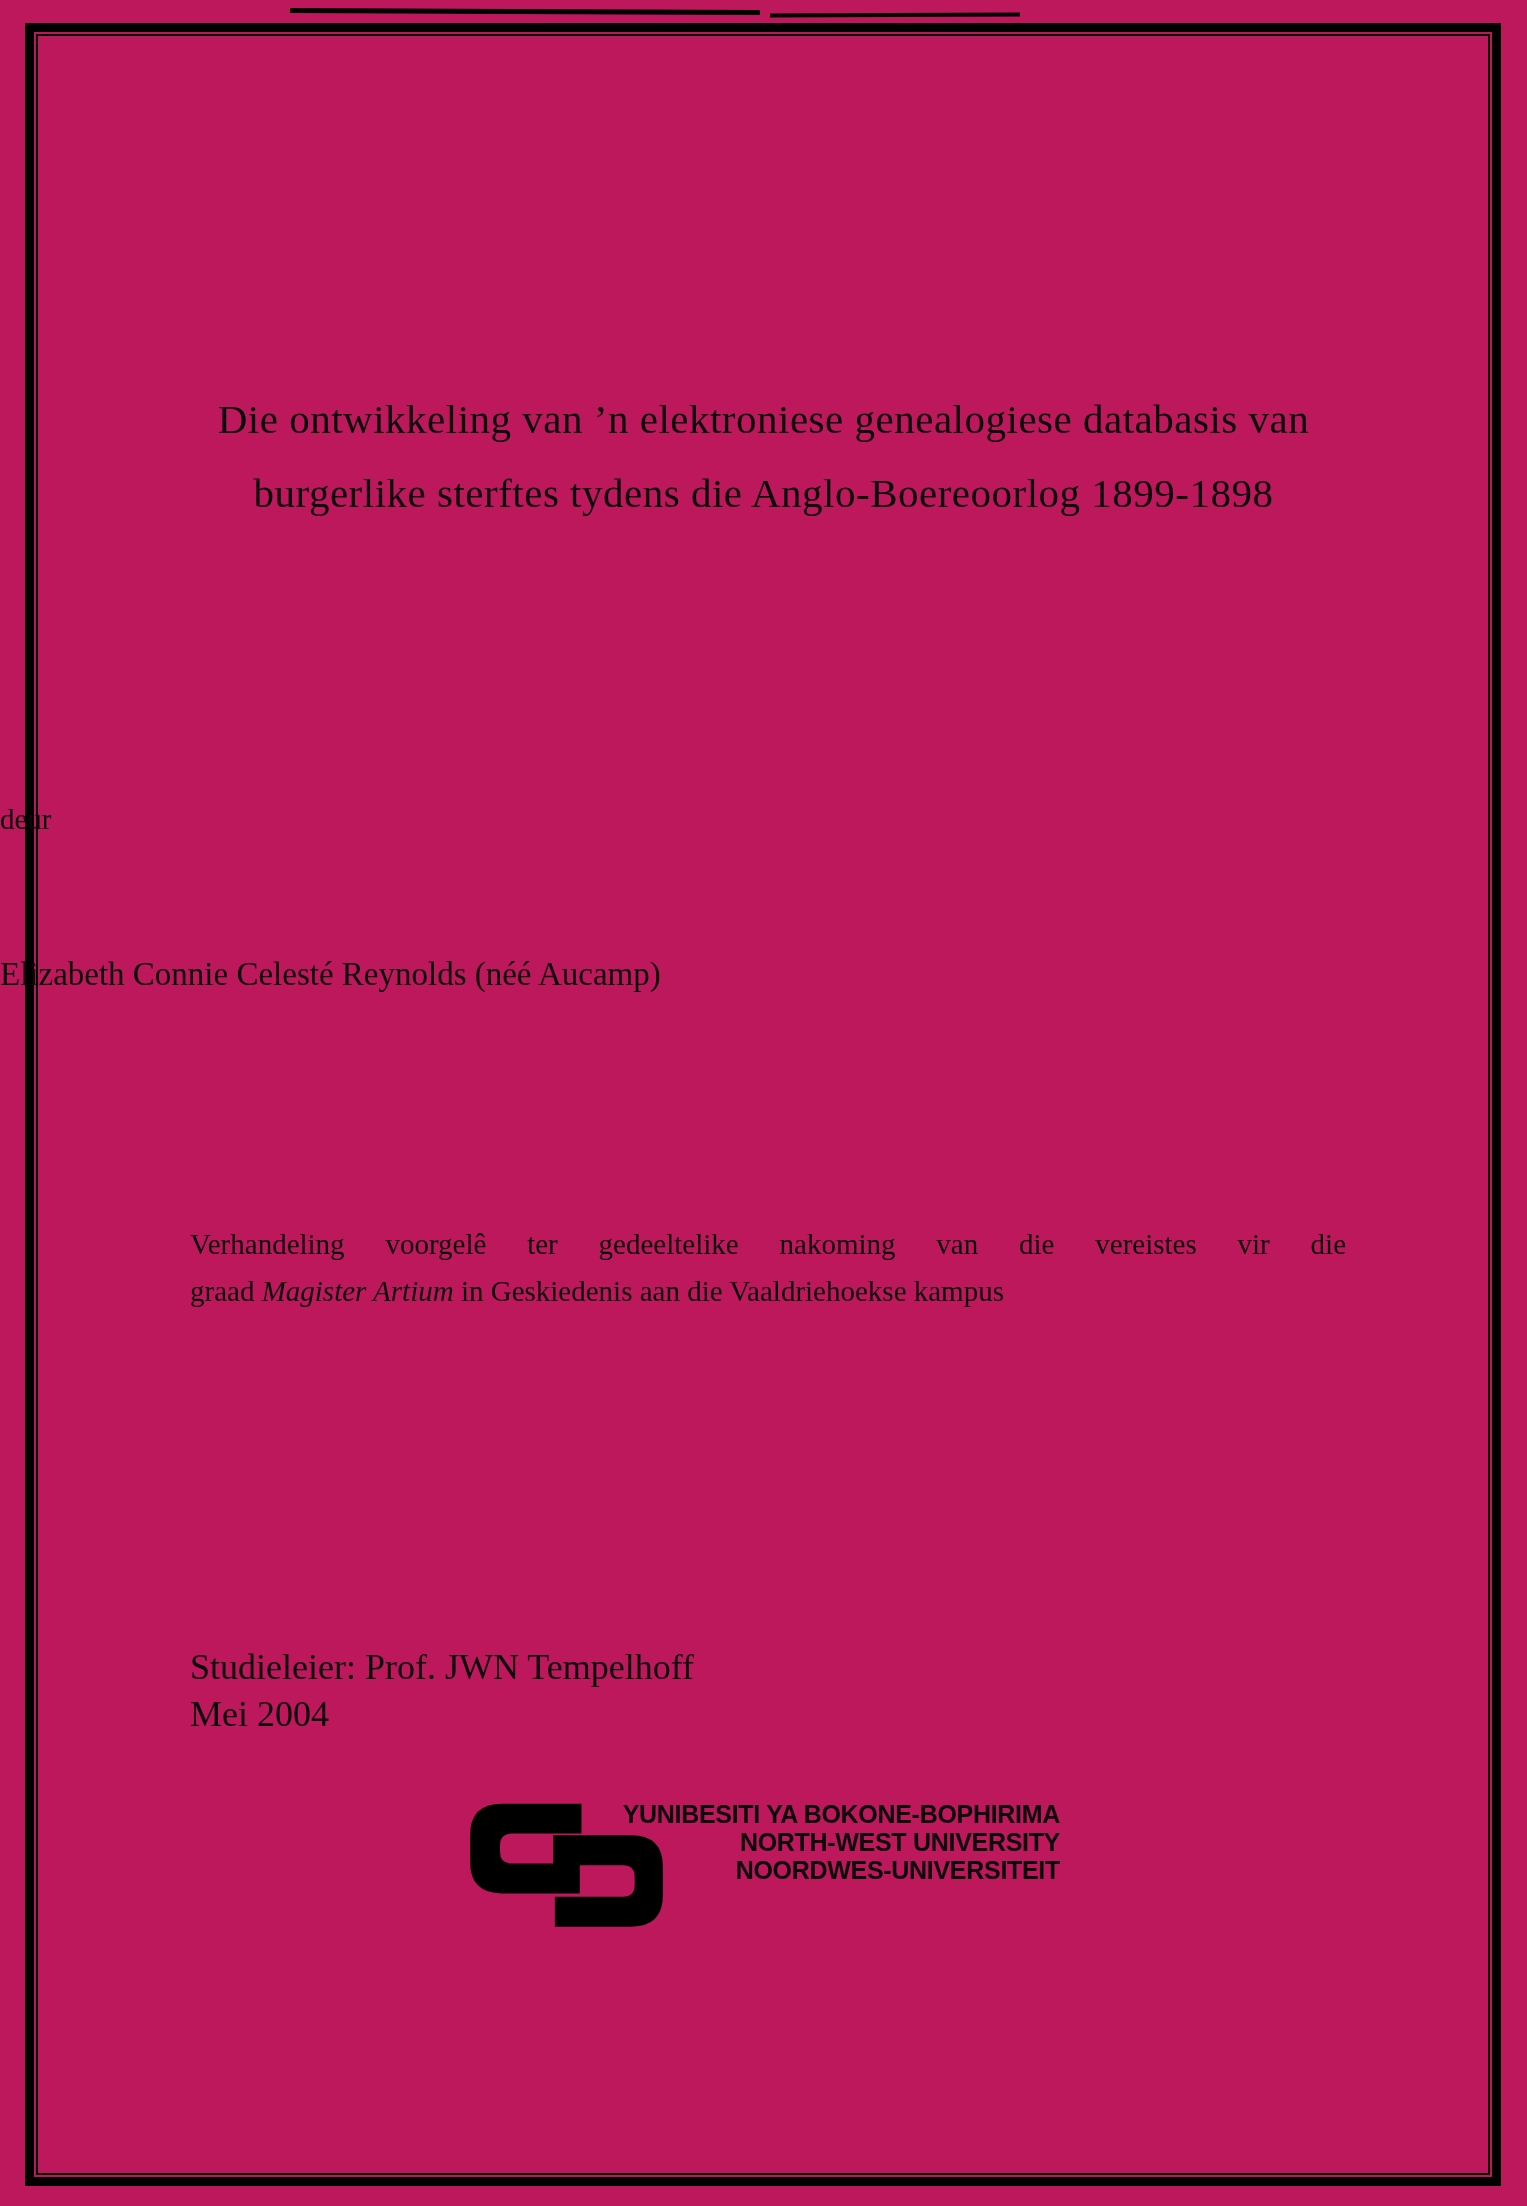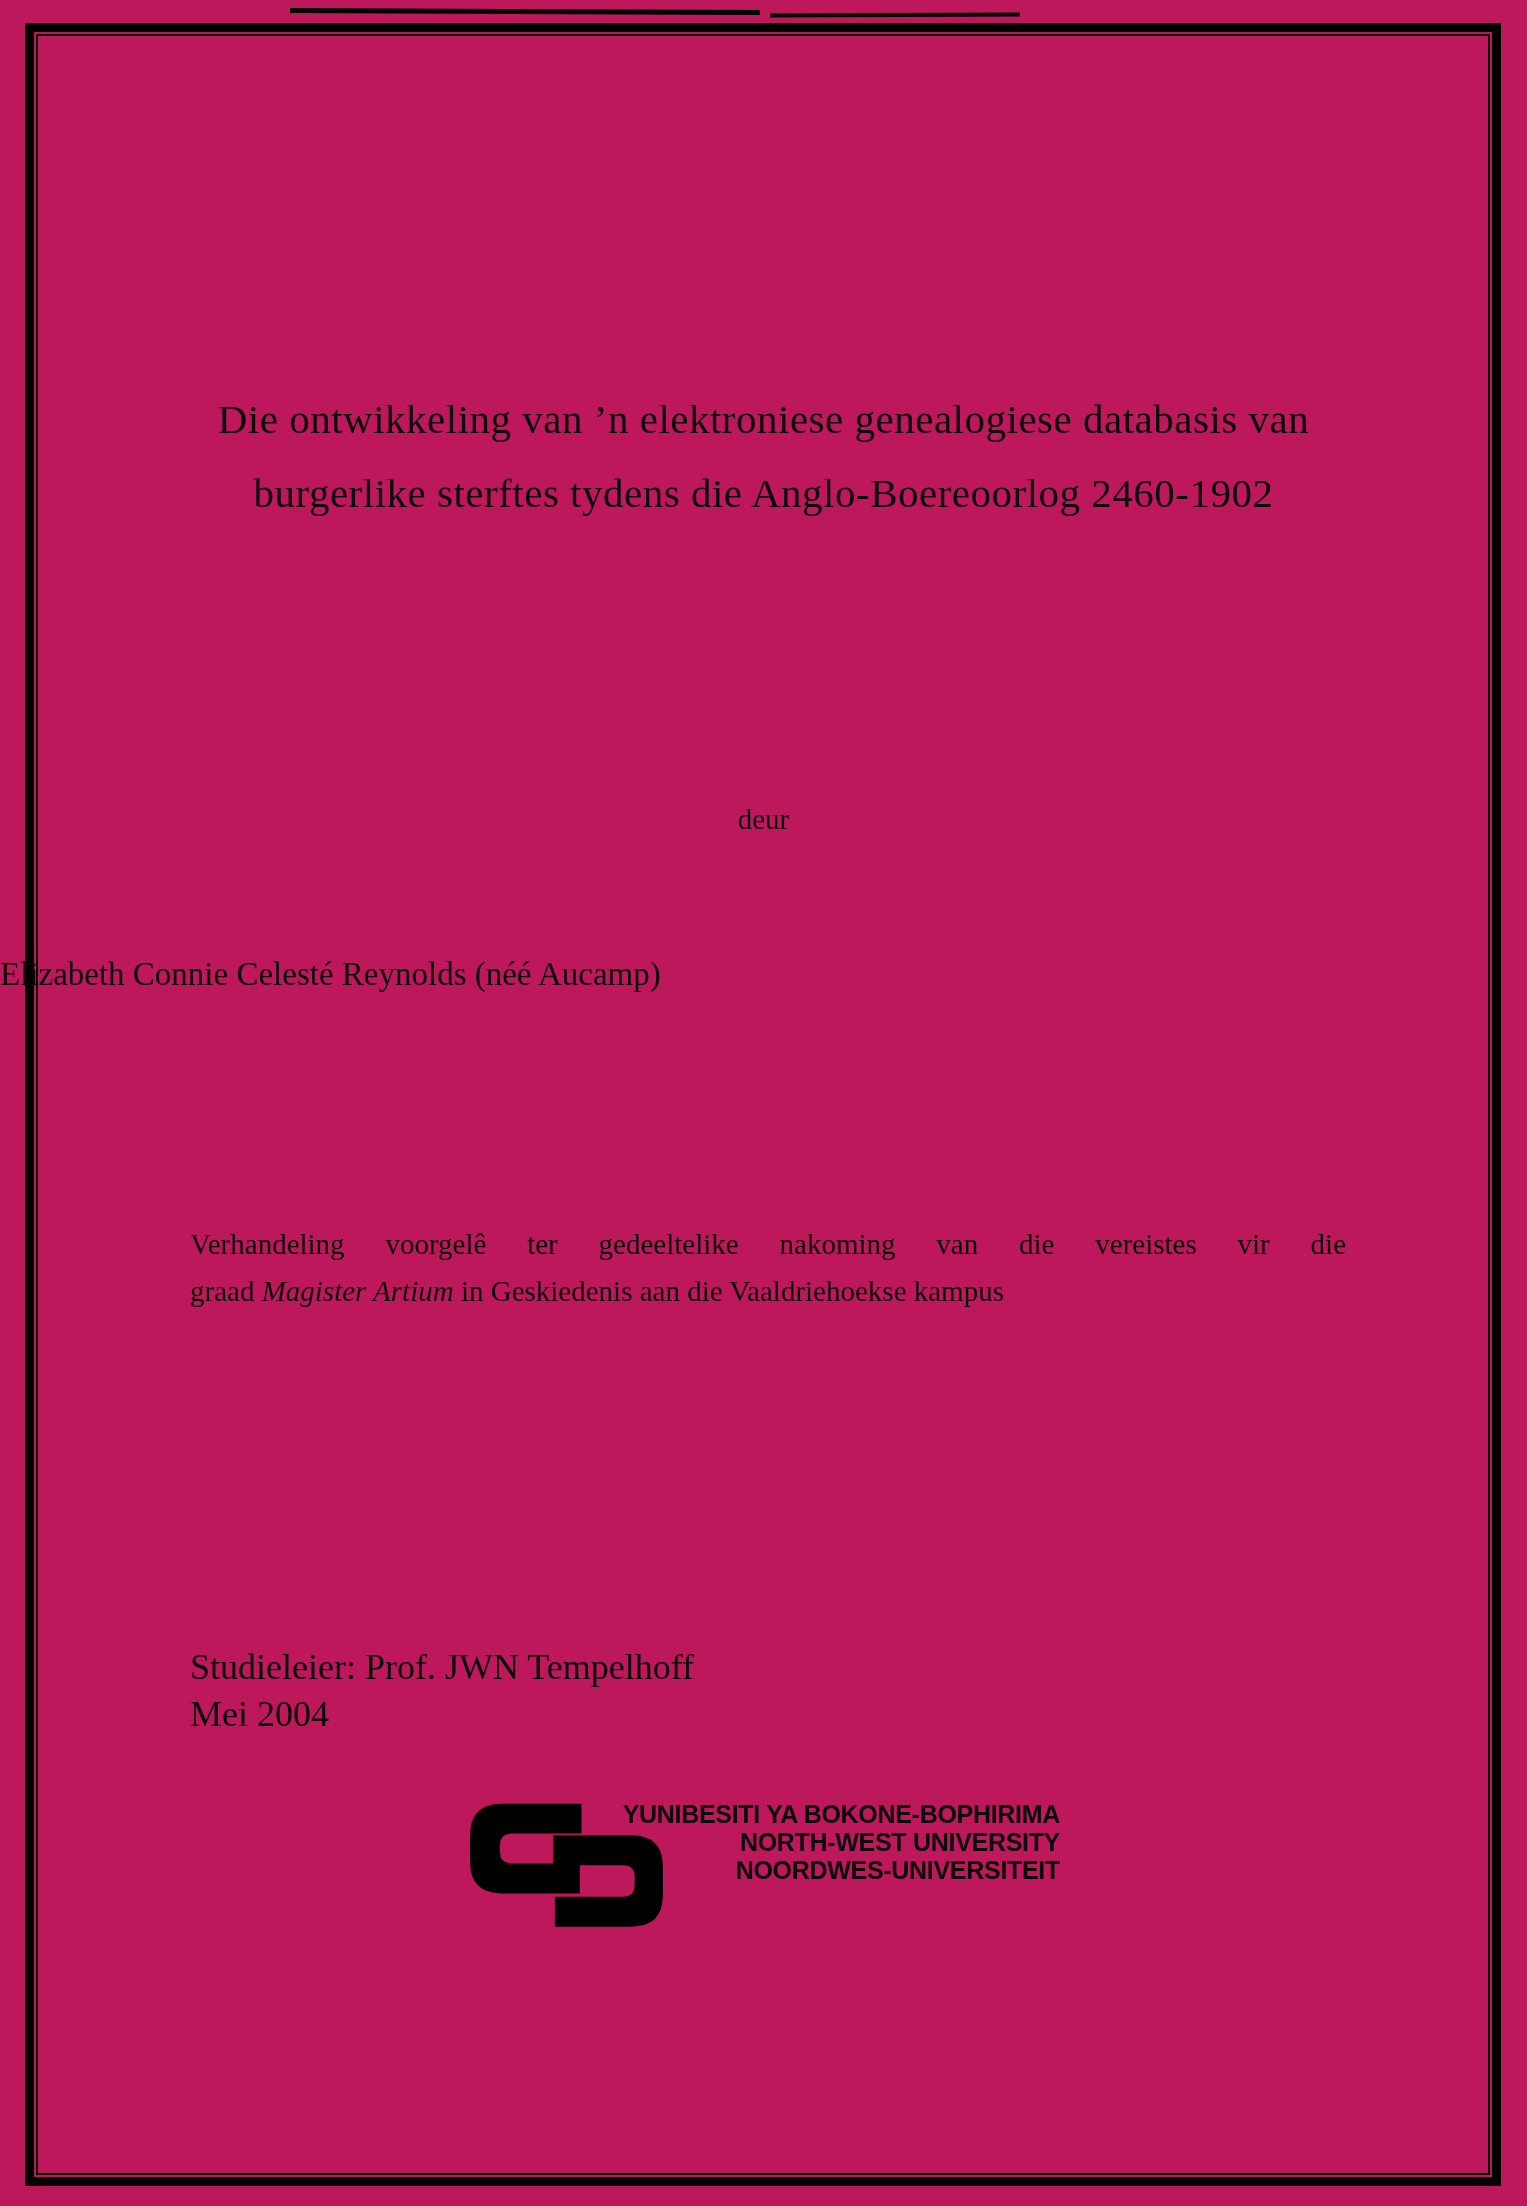--- a/index.html
+++ b/index.html
@@ -31,21 +31,20 @@
     width: 1407px;
     text-align: center;
     font-size: 41px;
     line-height: 74px;
     letter-spacing: 0.5px;
   }
   .byline {
     position: absolute;
     left: 0; top: 803px;
     width: 1527px;
-    text-align: center;
     font-size: 29px;
   }
   .author {
     position: absolute;
     left: 0; top: 956px;
     width: 1527px;
     font-size: 33px;
   }
   .statement {
     position: absolute;
@@ -91,21 +90,21 @@
 
   <div class="scan-artifact" style="left:290px; top:9px; width:470px; height:5px; transform:rotate(0.25deg);"></div>
   <div class="scan-artifact" style="left:770px; top:13px; width:250px; height:4px; transform:rotate(-0.2deg);"></div>
 
   <div class="frame-outer">
     <div class="frame-inner"></div>
   </div>
 
   <div class="title">
     <div>Die ontwikkeling van ’n elektroniese genealogiese databasis van</div>
-    <div>burgerlike sterftes tydens die Anglo-Boereoorlog 2460-1902</div>
+    <div>burgerlike sterftes tydens die Anglo-Boereoorlog 1899-1898</div>
   </div>
 
   <div class="byline">deur</div>
 
   <div class="author">Elizabeth Connie Celesté Reynolds (néé Aucamp)</div>
 
   <div class="statement">
     <div class="justified">Verhandeling voorgelê ter gedeeltelike nakoming van die vereistes vir die</div>
     <div><span>graad </span><span class="italic">Magister Artium</span><span> in Geskiedenis aan die Vaaldriehoekse kampus</span></div>
   </div>

